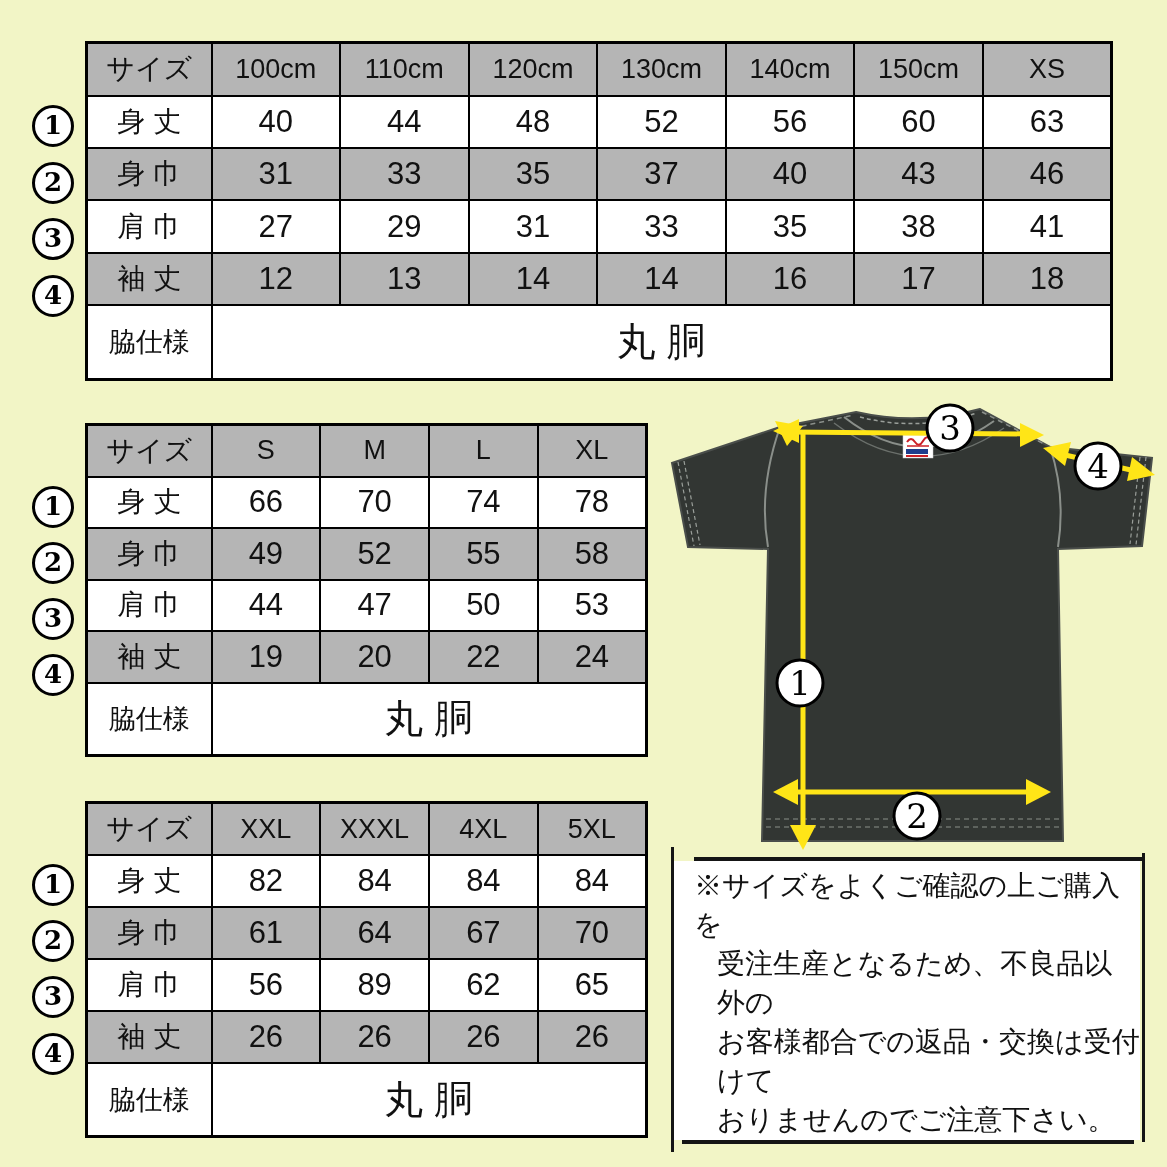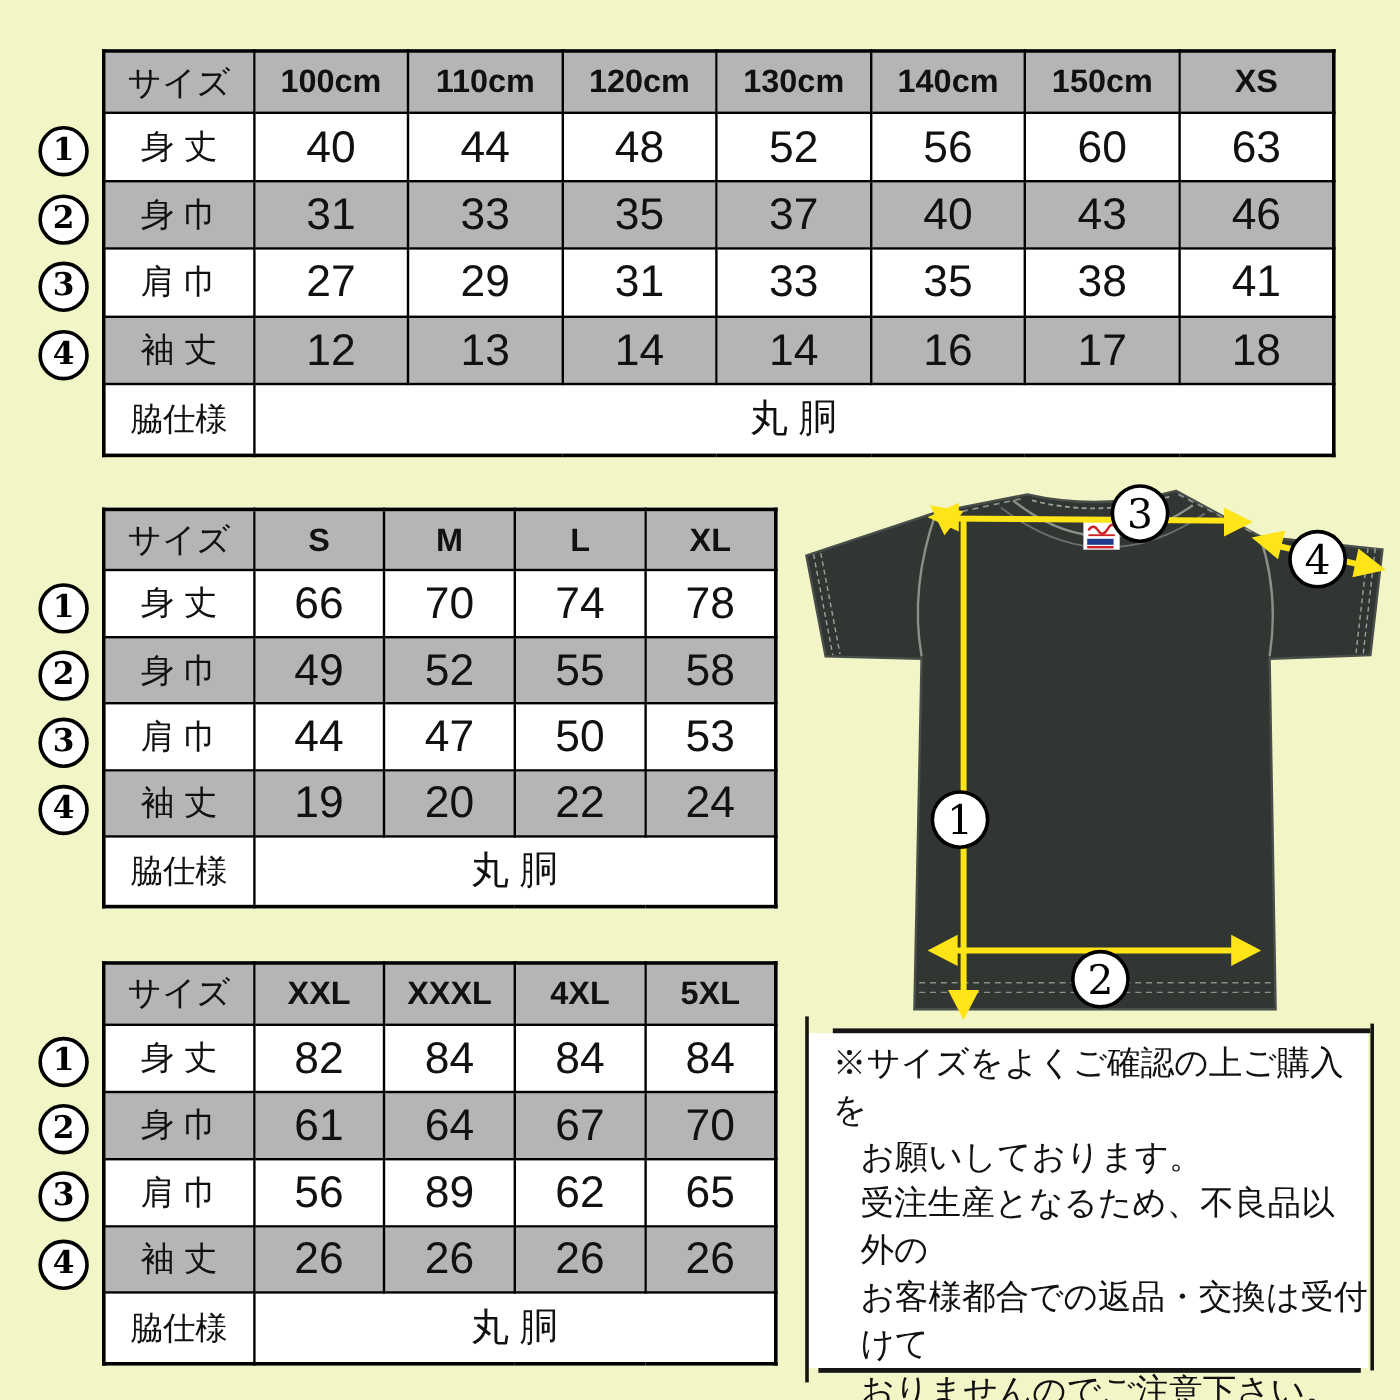--- a/index.html
+++ b/index.html
@@ -6,25 +6,25 @@
   body{width:1167px;height:1167px;position:relative;background:#f2f5c6;
        font-family:"Liberation Sans",sans-serif;overflow:hidden;}
 
   
   table.size{position:absolute;border-collapse:collapse;table-layout:fixed;
              border:3px solid #000;background:#fff;}
   table.size td{border:2px solid #000;text-align:center;vertical-align:middle;
                 padding:0;color:#111;overflow:hidden;white-space:nowrap;}
   tr.gray td{background:#b5b5b5;text-align:center;}
   tr.white td{background:#ffffff;border-radius:12px;}
-  td.hdr{font-size:27px;font-weight:bold;}
+  td.hdr{font-size:27px;}
   td.lbl{font-size:28px;}
-  td.val{font-size:37px;font-weight:400;}
+  td.val{font-size:31px;font-weight:400;}
   td.spec-lbl{font-size:27px;}
-  td.spec-val{font-size:32px;}
+  td.spec-val{font-size:39px;}
 
   
   .cnum{position:absolute;width:36px;height:36px;border:3px solid #000;
         border-radius:50%;background:#fff;text-align:center;
         font-family:"DejaVu Serif",serif;font-size:26px;font-weight:600;
         line-height:35px;color:#000;}
 
   
   .frame-v{position:absolute;width:3px;background:#151515;}
   .frame-h{position:absolute;height:4px;background:#151515;}
@@ -278,18 +278,17 @@
 </svg>
 
 <div class="notice-bg abs" style="left:674px;top:861px;width:466px;height:279px"></div>
 <div class="frame-v" style="left:671px;top:847px;height:305px"></div>
 <div class="frame-v" style="left:1142px;top:853px;height:289px"></div>
 <div class="frame-h" style="left:694px;top:857px;width:448px"></div>
 <div class="frame-h" style="left:682px;top:1140px;width:452px"></div>
 
 <div class="notice" style="left:694px;top:866px;width:446px">
   <div>※サイズをよくご確認の上ご購入を</div>
-  <div class="ind">お願いしております。</div>
   <div class="ind">受注生産となるため、不良品以外の</div>
   <div class="ind">お客様都合での返品・交換は受付けて</div>
   <div class="ind">おりませんのでご注意下さい。</div>
 
 </div>
 
 </body></html>

